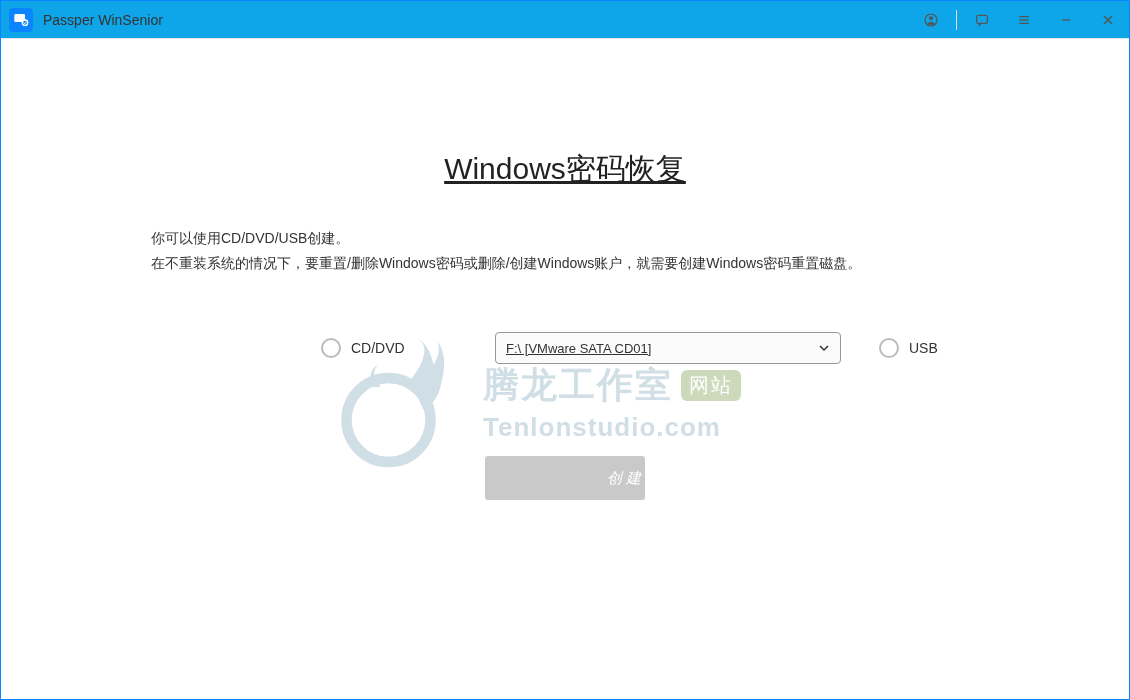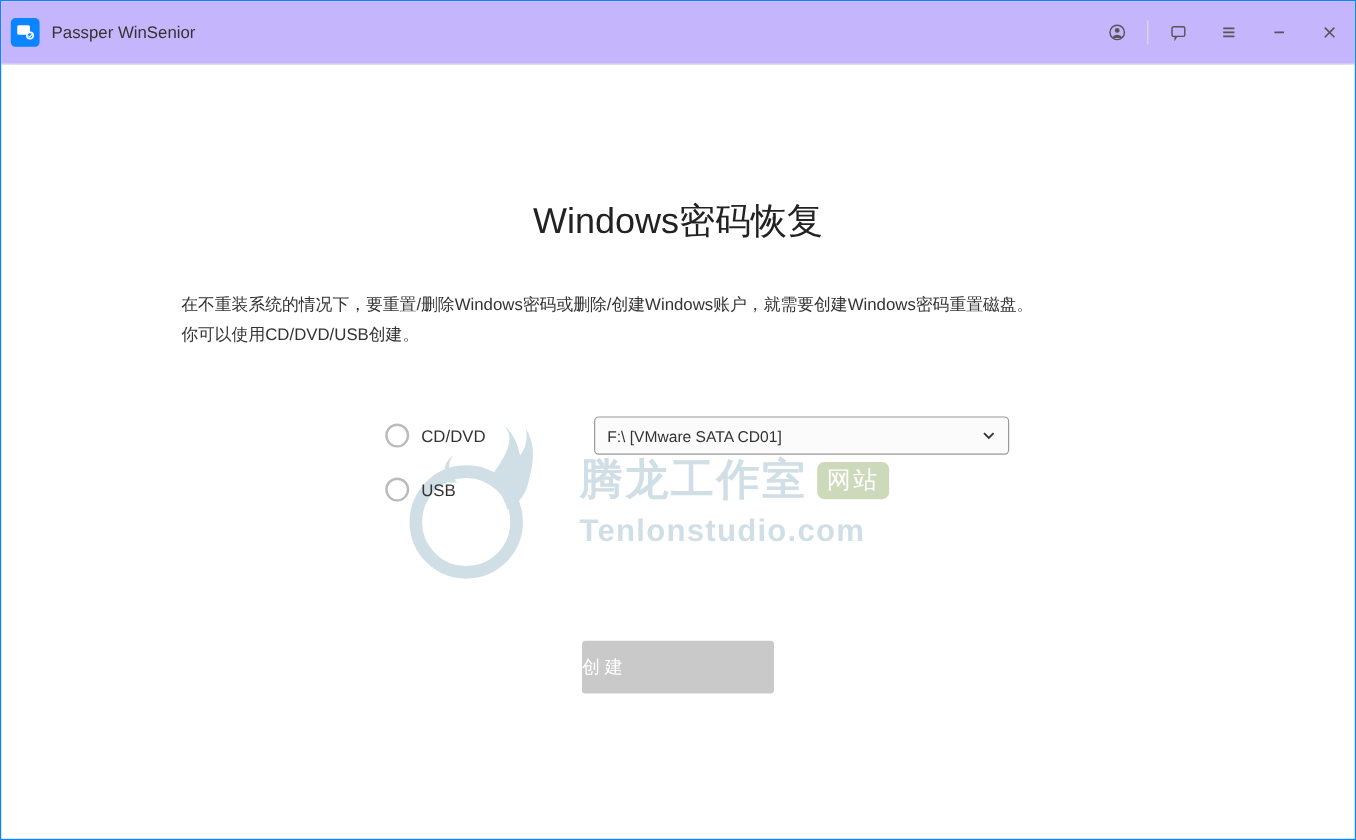--- a/index.html
+++ b/index.html
@@ -13,28 +13,28 @@
     .window {
       width: 1130px;
       height: 700px;
       background: #ffffff;
       border: 1px solid #0a84ff;
       display: flex;
       flex-direction: column;
       position: relative;
     }
     .titlebar {
-      height: 53px;
+      height: 38px;
       display: flex;
       align-items: center;
       padding: 0 0 0 8px;
       border-bottom: 1px solid #e8e8e8;
       position: relative;
       z-index: 10;
-      background: #c4b5fd;
+      background: #0ea5e9;
     }
     .app-logo {
       width: 24px;
       height: 24px;
       background: #0a84ff;
       border-radius: 4px;
       display: flex;
       align-items: center;
       justify-content: center;
       margin-right: 10px;
@@ -71,32 +71,33 @@
       flex: 1;
       padding: 110px 150px 0 150px;
       position: relative;
     }
     .page-title {
       font-size: 30px;
       font-weight: 400;
       color: #222;
       text-align: center;
       margin-bottom: 36px;
+      text-decoration: underline;
     }
     .description {
       font-size: 14px;
       color: #333;
       line-height: 1.8;
       margin-bottom: 56px;
       max-width: 830px;
     }
     .options {
       display: flex;
-      flex-direction: column;
-      gap: 19px;
+      flex-direction: row;
+      gap: 38px;
       margin-left: 170px;
     }
     .option-row {
       display: flex;
       align-items: center;
       gap: 24px;
     }
     .radio-wrap {
       display: flex;
       align-items: center;
@@ -121,42 +122,44 @@
       border: 1px solid #999;
       border-radius: 4px;
       background: #fbfbfb;
       display: flex;
       align-items: center;
       padding: 0 10px;
       font-size: 13px;
       color: #333;
       cursor: pointer;
       position: relative;
+      text-decoration: underline;
     }
     .select-text { flex: 1; }
     .select-caret {
       width: 12px;
       height: 12px;
       display: flex;
       align-items: center;
       justify-content: center;
     }
     .footer-btn {
-      margin: 116px auto 0 auto;
+      margin: 92px auto 0 auto;
       width: 160px;
       height: 44px;
       background: #c9c9c9;
       color: #ffffff;
       font-size: 15px;
       display: flex;
       align-items: center;
-      justify-content: flex-start;
+      justify-content: flex-end;
       border-radius: 3px;
       cursor: default;
       letter-spacing: 4px;
+      font-style: italic;
     }
     .watermark {
       position: absolute;
       left: 320px;
       top: 288px;
       pointer-events: none;
       opacity: 0.28;
       z-index: 0;
     }
     .wm-main {
@@ -260,22 +263,22 @@
             <span class="wm-badge">网站</span>
           </div>
           <div class="wm-en">Tenlonstudio.com</div>
         </div>
       </div>
     </div>
 
     <h1 class="page-title">Windows密码恢复</h1>
 
     <div class="description">
+      <div>你可以使用CD/DVD/USB创建。</div>
       <div>在不重装系统的情况下，要重置/删除Windows密码或删除/创建Windows账户，就需要创建Windows密码重置磁盘。</div>
-      <div>你可以使用CD/DVD/USB创建。</div>
     </div>
 
     <div class="options">
 
       <div class="option-row">
         <div class="radio-wrap">
           <div class="radio"></div>
           <span class="radio-label">CD/DVD</span>
         </div>
         <div class="select">

